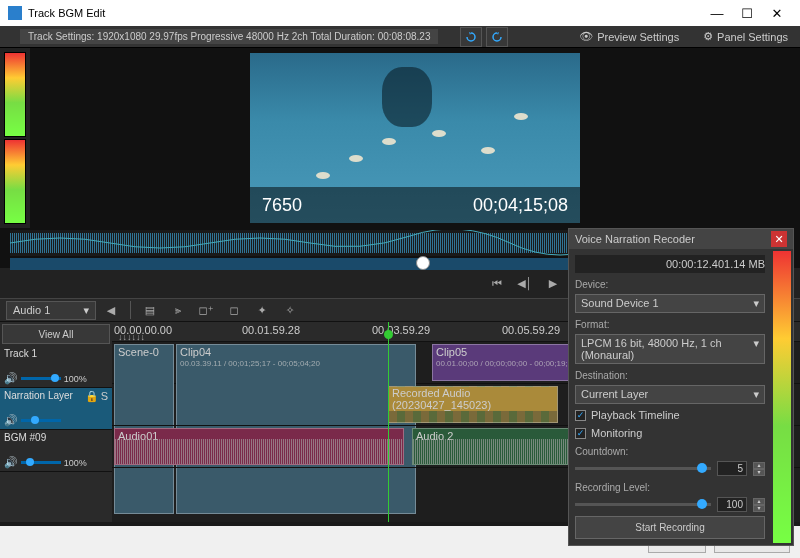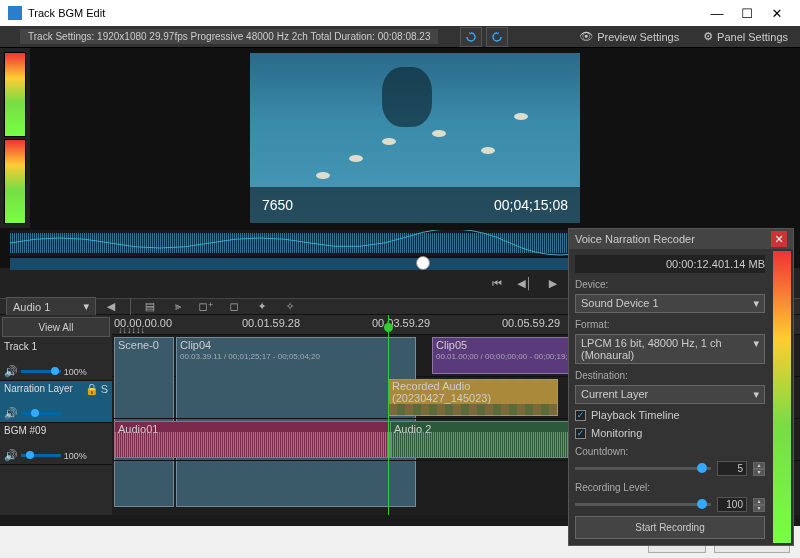--- a/index.html
+++ b/index.html
@@ -12,32 +12,32 @@
 .settingsbar .info{background:#444;padding:2px 8px;margin:20px;display:flex;align-items:center;font-size:10px}
 .settingsbar .sp{flex:1}
 .settingsbar .hbtn{width:22px;height:20px;display:flex;align-items:center;justify-content:center;margin:0 2px;border:1px solid #555;background:#383838}
 .settingsbar .tbtn{display:flex;align-items:center;padding:2px 8px;margin:0 4px;gap:4px}
 .preview-row{height:180px;display:flex;background:#111}
 .vmeter{width:30px;background:#222;padding:4px;display:flex;flex-direction:column;gap:2px}
 .vmeter .bar{flex:1;background:linear-gradient(to bottom,#e33 0%,#fc3 30%,#7d4 60%,#7f4 100%);border:1px solid #000}
 .preview-area{flex:1;display:flex;align-items:center;justify-content:center;padding:4px}
 .video{width:330px;height:170px;background:linear-gradient(to bottom,#2a6a8a 0%,#3a8aaa 40%,#4a9aba 100%);position:relative;overflow:hidden}
 .video .overlay{position:absolute;bottom:0;left:0;right:0;height:36px;background:rgba(0,0,0,0.5);display:flex;align-items:center;padding:0 12px;justify-content:space-between}
-.video .overlay span{font-size:14px;color:#fff;font-weight:300}
+.video .overlay span{font-size:18px;color:#fff;font-weight:300}
 .wave-row{height:40px;background:#111;padding:2px 10px;position:relative}
 .wave{height:26px;background:#1a1a1a;position:relative;overflow:hidden}
 .wave svg{width:100%;height:100%}
 .scrub{height:12px;background:#1a4a6a;position:relative;margin-top:2px}
 .scrub .handle{position:absolute;top:-2px;width:14px;height:14px;border-radius:50%;background:#fff;border:1px solid #888}
 .transport{height:30px;background:#222;display:flex;align-items:center;padding:0 10px;gap:6px}
 .transport .time{background:#333;padding:4px 10px;font-size:13px;color:#fff}
 .transport .sp{flex:1}
 .transport .tbtn{width:22px;height:22px;display:flex;align-items:center;justify-content:center;color:#aaa}
 .transport .vol{width:80px;height:4px;background:#0af;position:relative}
-.toolbar{height:17px;background:#2a2a2a;display:flex;align-items:center;padding:0 6px;gap:2px;border-top:1px solid #444;border-bottom:1px solid #111}
+.toolbar{height:24px;background:#2a2a2a;display:flex;align-items:center;padding:0 6px;gap:2px;border-top:1px solid #444;border-bottom:1px solid #111}
 .toolbar .dd{background:#383838;border:1px solid #555;padding:2px 6px;width:90px;display:flex;justify-content:space-between;align-items:center}
 .toolbar .ibtn{width:22px;height:22px;display:flex;align-items:center;justify-content:center;color:#aaa;margin:0 2px}
 .toolbar .sep{width:1px;height:18px;background:#555;margin:0 4px}
 .timeline{height:200px;background:#1e1e1e;display:flex}
 .trackheads{width:112px;background:#2a2a2a;display:flex;flex-direction:column}
 .trackheads .viewall{height:20px;background:#383838;border:1px solid #555;margin:2px;display:flex;align-items:center;justify-content:center;font-size:10px}
 .trackhead{height:42px;border-bottom:1px solid #111;padding:2px 4px;display:flex;flex-direction:column;justify-content:space-between}
 .trackhead .name{font-size:10px;color:#ddd}
 .trackhead .ctrls{display:flex;align-items:center;gap:3px}
 .trackhead .ctrls .spk{color:#3af;font-size:11px}
@@ -233,21 +233,21 @@
       <div class="clip video" style="left:64px;width:240px"><span>Clip04</span><br><span style="font-size:8px;opacity:0.7">00.03.39.11 / 00;01;25;17 - 00;05;04;20</span></div>
       <div class="clip videob" style="left:320px;width:150px"><span>Clip05</span><br><span style="font-size:8px;opacity:0.7">00.01.00;00 / 00;00;00;00 - 00;00;19;22</span></div>
     </div>
     <div class="trackrow">
       <div class="clip nar" style="left:276px;width:170px;background:repeating-linear-gradient(90deg,#7a6a3a 0,#7a6a3a 8px,#5a6a3a 8px,#5a6a3a 16px)">
           <div style="background:#aa8a3a;margin:-1px -3px 1px;padding:0 3px"><span>Recorded Audio (20230427_145023)</span></div>
         </div>
     </div>
     <div class="trackrow">
       <div class="clip audio" style="left:2px;width:290px"><span>Audio01</span><div class="wv"></div></div>
-      <div class="clip audiob" style="left:278px;width:180px"><span>Audio 2</span><div class="wv"></div></div>
+      <div class="clip audiob" style="left:300px;width:180px"><span>Audio 2</span><div class="wv"></div></div>
     </div>
   </div>
 </div>
 
 <div class="recorder">
   <div class="hdr">
     <span>Voice Narration Recoder</span>
     <div class="x">✕</div>
   </div>
   <div class="body">

